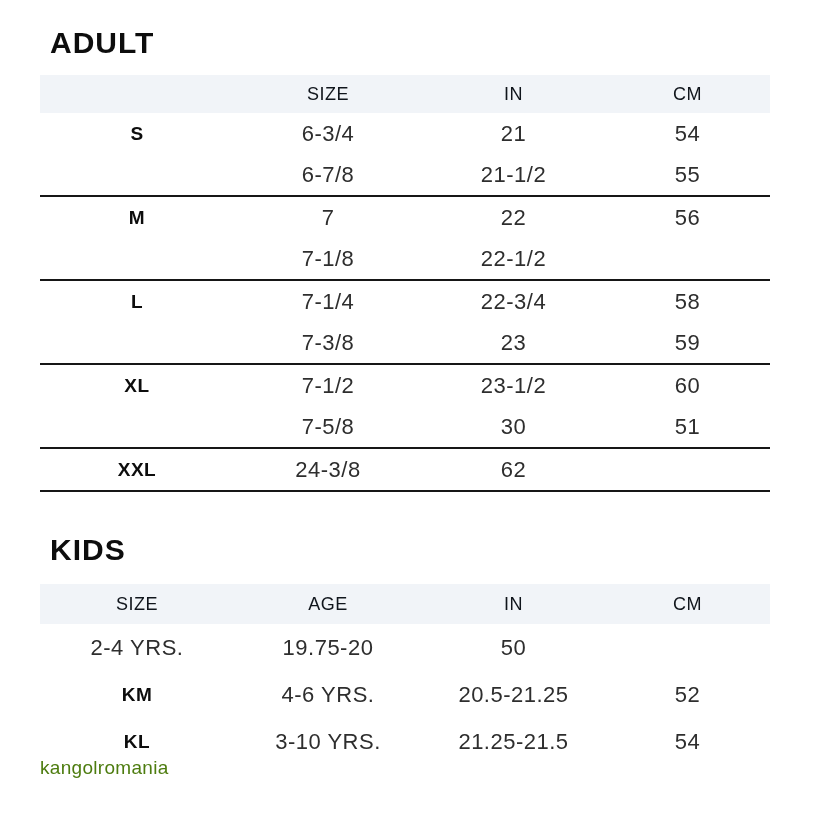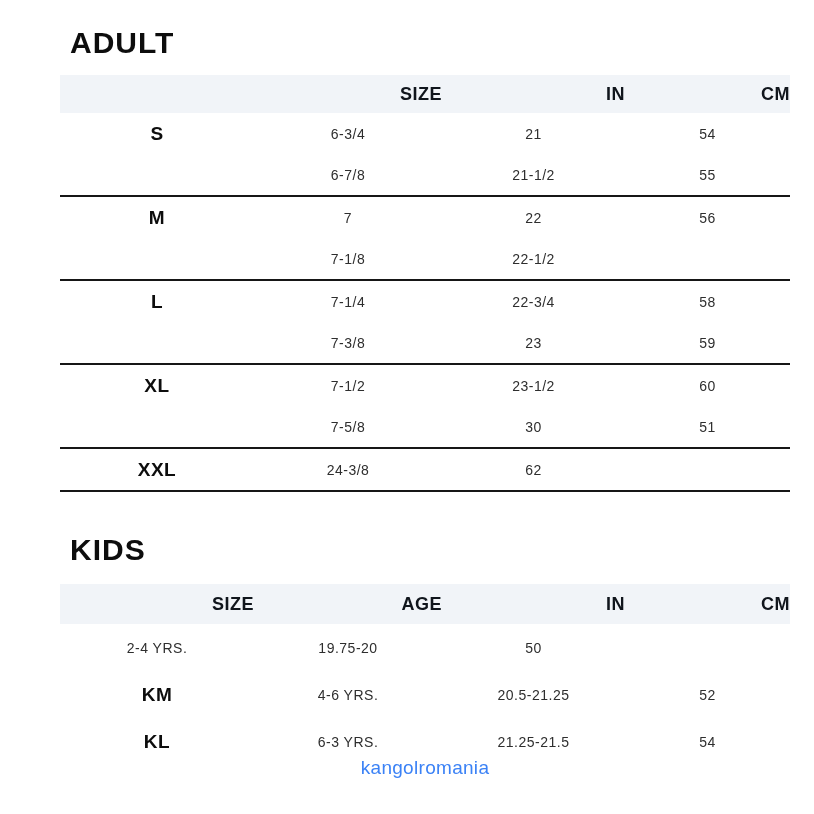--- a/index.html
+++ b/index.html
@@ -10,21 +10,21 @@
   body {
     width: 814px;
     height: 814px;
     font-family: "Liberation Sans", sans-serif;
     overflow: hidden;
   }
   .page {
     box-sizing: border-box;
     width: 814px;
     height: 814px;
-    padding: 26px 44px 0 60px;
+    padding: 26px 44px 0 40px;
   }
   .section-title {
     font-size: 30px;
     font-weight: 800;
     letter-spacing: 1px;
     color: #0d0d0d;
     margin: 0 0 16px 10px;
     line-height: 1.1;
   }
   .section-title.kids {
@@ -38,57 +38,56 @@
     display: grid;
     grid-template-columns: 194px 188px 183px 165px;
     background: #f1f4f8;
     height: 38px;
     align-items: center;
   }
   .thead.kids-head {
     height: 40px;
   }
   .th {
-    text-align: right;
-    font-weight: bold;
+    text-align: center;
+    font-weight: normal;
     font-size: 18px;
     letter-spacing: 0.5px;
     color: #10151c;
   }
   .tgroup {
     border-bottom: 2px solid #161616;
   }
   .trow {
     display: grid;
     grid-template-columns: 194px 188px 183px 165px;
     height: 41px;
     align-items: center;
   }
   .kids-rows .trow {
     height: 47px;
   }
   .td {
     text-align: center;
-    font-size: 14px;
+    font-size: 22px;
     font-weight: 400;
     letter-spacing: 0.5px;
     color: #2e2e2e;
   }
   .td.label {
     font-size: 19px;
     font-weight: bold;
     letter-spacing: 0.5px;
     color: #0d0d0d;
   }
   .watermark {
     width: 730px;
-    text-align: center;
     font-size: 19px;
     letter-spacing: 0.3px;
-    color: #3b82f6;
+    color: #4d7c0f;
     margin-top: -8px;
     position: relative;
   }
 </style>
 </head>
 <body>
 
 <div class="page">
 
   <h1 class="section-title">ADULT</h1>
@@ -185,21 +184,21 @@
         <div class="td">50</div>
       </div>
       <div class="trow">
         <div class="td label">KM</div>
         <div class="td">4-6 YRS.</div>
         <div class="td">20.5-21.25</div>
         <div class="td">52</div>
       </div>
       <div class="trow">
         <div class="td label">KL</div>
-        <div class="td">6-3 YRS.</div>
+        <div class="td">3-10 YRS.</div>
         <div class="td">21.25-21.5</div>
         <div class="td">54</div>
       </div>
     </div>
   </div>
 
   <div class="watermark">kangolromania</div>
 
 </div>
 

